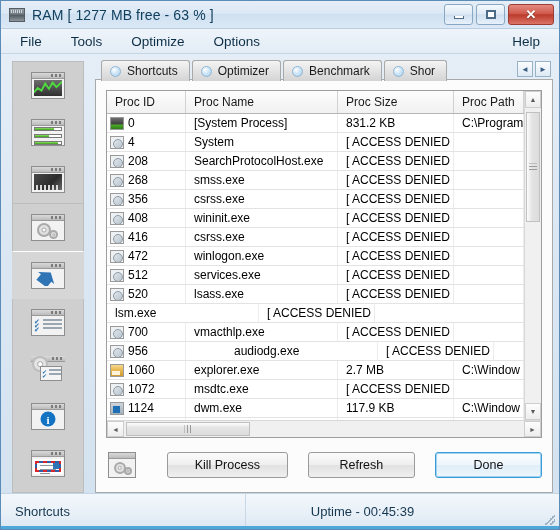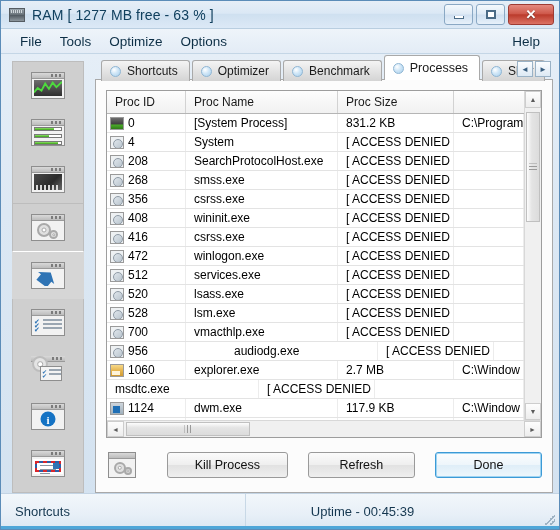--- a/index.html
+++ b/index.html
@@ -69,21 +69,21 @@
     text-shadow: 0 1px 1px rgba(0,0,0,.45);
   }
 
   
   .menubar {
     height: 25px;
     background: linear-gradient(to bottom,#eef4fa 0%,#e3ecf6 100%);
     border-bottom: 1px solid #c4d6e6;
     display: flex; align-items: center;
     padding: 0 10px;
-    font-size: 13.5px; color: #0d2f46;
+    font-size: 13.5px; color: #0d2f46; gap: 11px;
   }
   .menu-item { padding: 2px 9px; cursor: default; white-space: nowrap; }
   .menu-spacer { flex: 1; }
 
   
   .body-area {
     position: absolute;
     left: 0; right: 0; top: 54px; bottom: 36px;
     display: flex;
   }
@@ -546,44 +546,41 @@
           <span>Shortcuts</span>
         </div>
         <div class="tab">
           <span class="dot"></span>
           <span>Optimizer</span>
         </div>
         <div class="tab">
           <span class="dot"></span>
           <span>Benchmark</span>
         </div>
-        <div class="tab active">
-          <span class="dot"></span>
-          <span>Processes</span>
-        </div>
         <div class="tab clipped">
           <span class="dot"></span>
           <span>Shor</span>
         </div>
         <div class="tabnav">
           <div class="nb">◄</div>
           <div class="nb">►</div>
         </div>
       </div>
 
       <div class="tabpanel">
 
         <div class="grid-wrap">
           <div class="grid-scroll-row">
             <div class="grid-body-col">
 
               <div class="ghead">
                 <div class="hc" style="width:79px">Proc ID</div>
                 <div class="hc" style="width:152px">Proc Name</div>
                 <div class="hc" style="width:116px">Proc Size</div>
+                <div class="hc" style="flex:1">Proc Path</div>
               </div>
 
               <div class="rows" id="rows">
                   <div class="grow">
                     <div class="gc gc-id" style="width: 79px;">
                       <span class="pico sys"></span>
                       <span>0</span>
                     </div>
                     <div class="gc" style="width: 152px;">[System Process]</div>
                     <div class="gc" style="width: 116px;">831.2 KB</div>
@@ -664,24 +661,20 @@
                   <div class="grow">
                     <div class="gc gc-id" style="width: 79px;">
                       <span class="pico gen"></span>
                       <span>520</span>
                     </div>
                     <div class="gc" style="width: 152px;">lsass.exe</div>
                     <div class="gc" style="width: 116px;">[ ACCESS DENIED ]</div>
                     <div class="gc" style="flex: 1 1 0%;"></div>
                   </div>
                   <div class="grow">
-                    <div class="gc gc-id" style="width: 79px;">
-                      <span class="pico gen"></span>
-                      <span>528</span>
-                    </div>
                     <div class="gc" style="width: 152px;">lsm.exe</div>
                     <div class="gc" style="width: 116px;">[ ACCESS DENIED ]</div>
                     <div class="gc" style="flex: 1 1 0%;"></div>
                   </div>
                   <div class="grow">
                     <div class="gc gc-id" style="width: 79px;">
                       <span class="pico gen"></span>
                       <span>700</span>
                     </div>
                     <div class="gc" style="width: 152px;">vmacthlp.exe</div>
@@ -700,20 +693,24 @@
                   <div class="grow">
                     <div class="gc gc-id" style="width: 79px;">
                       <span class="pico exp"></span>
                       <span>1060</span>
                     </div>
                     <div class="gc" style="width: 152px;">explorer.exe</div>
                     <div class="gc" style="width: 116px;">2.7 MB</div>
                     <div class="gc" style="flex: 1 1 0%;">C:\Window</div>
                   </div>
                   <div class="grow">
+                    <div class="gc gc-id" style="width: 79px;">
+                      <span class="pico gen"></span>
+                      <span>1072</span>
+                    </div>
                     <div class="gc" style="width: 152px;">msdtc.exe</div>
                     <div class="gc" style="width: 116px;">[ ACCESS DENIED ]</div>
                     <div class="gc" style="flex: 1 1 0%;"></div>
                   </div>
                   <div class="grow">
                     <div class="gc gc-id" style="width: 79px;">
                       <span class="pico dwm"></span>
                       <span>1124</span>
                     </div>
                     <div class="gc" style="width: 152px;">dwm.exe</div>

